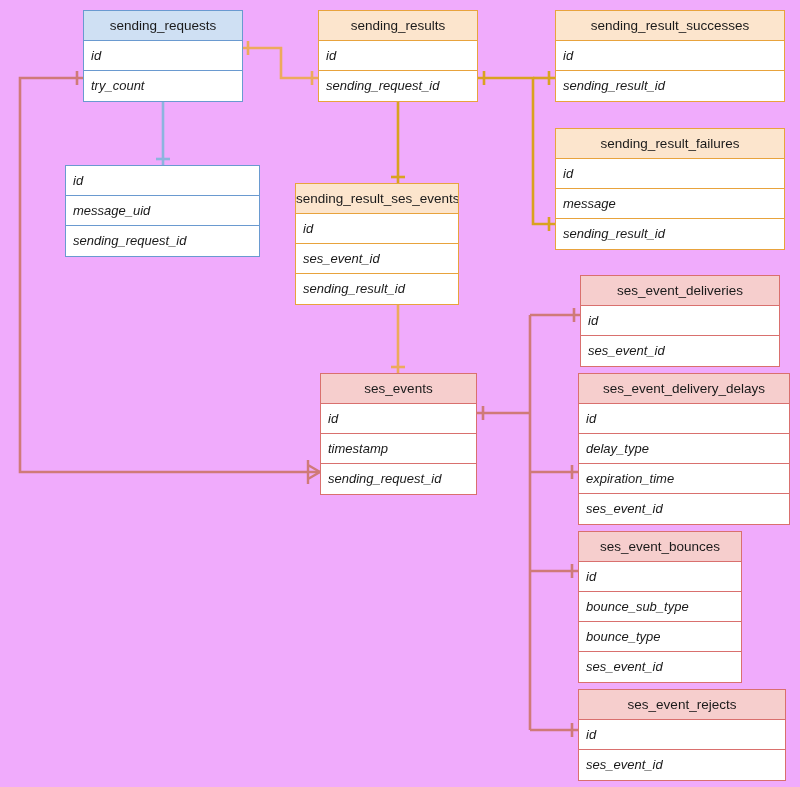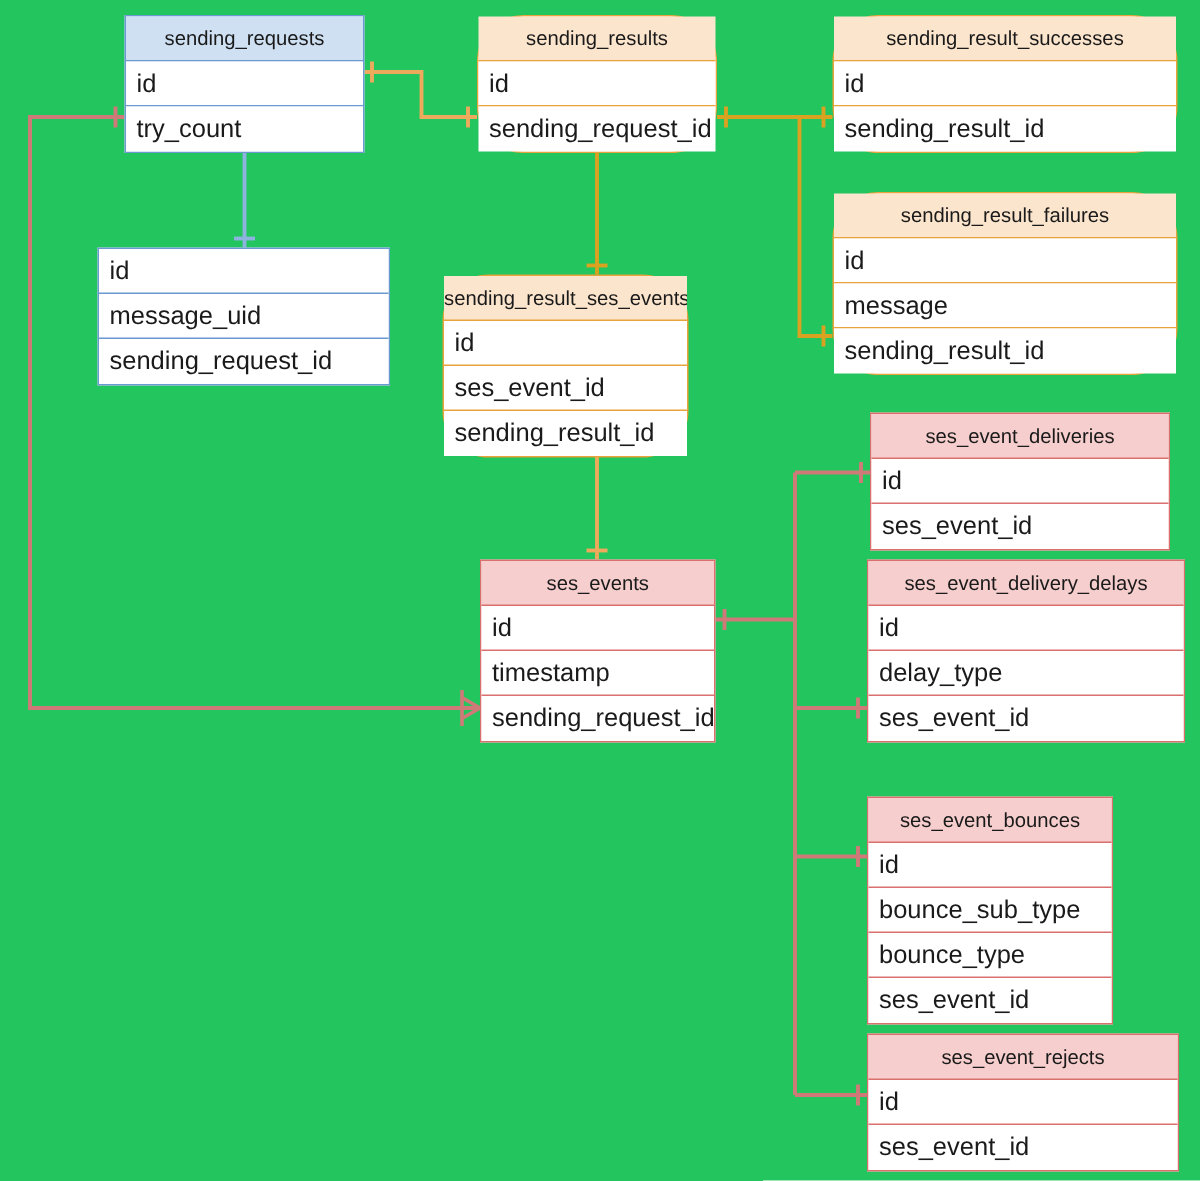--- a/index.html
+++ b/index.html
@@ -7,21 +7,21 @@
     padding: 0;
     background: #ffffff;
   }
   body {
     font-family: "Liberation Sans", sans-serif;
   }
   #canvas {
     position: relative;
     width: 800px;
     height: 787px;
-    background: #22c55e;
+    background: #f0abfc;
     overflow: hidden;
   }
   #edges {
     position: absolute;
     left: 0;
     top: 0;
     width: 800px;
     height: 787px;
     pointer-events: none;
   }
@@ -41,38 +41,39 @@
     color: #1a1a1a;
     border-bottom: 1px solid #000;
     white-space: nowrap;
     overflow: hidden;
   }
   .entity .field {
     box-sizing: border-box;
     height: 30px;
     line-height: 29px;
     padding-left: 7px;
-    font-size: 17px;
+    font-size: 13px;
     color: #1a1a1a;
     border-bottom: 1px solid #000;
     background: #ffffff;
     white-space: nowrap;
     overflow: hidden;
+    font-style: italic;
   }
   .entity .field.last {
     border-bottom: none;
   }
 
   
   .entity.blue { border-color: #6a9ad0; }
   .entity.blue .title { background: #cfe0f3; border-bottom-color: #6a9ad0; }
   .entity.blue .field { border-bottom-color: #6a9ad0; }
 
   
-  .entity.orange { border-color: #e8a33d; border-radius: 31px; }
+  .entity.orange { border-color: #e8a33d; }
   .entity.orange .title { background: #fce5cd; border-bottom-color: #e8a33d; }
   .entity.orange .field { border-bottom-color: #e8a33d; }
 
   
   .entity.red { border-color: #d9706e; }
   .entity.red .title { background: #f6cecd; border-bottom-color: #d9706e; }
   .entity.red .field { border-bottom-color: #d9706e; }
 </style>
 </head>
 <body>
@@ -176,20 +177,21 @@
       </div>
       <div class="entity red" style="left: 580px; top: 275px; width: 200px;">
         <div class="title">ses_event_deliveries</div>
         <div class="field">id</div>
         <div class="field last">ses_event_id</div>
       </div>
       <div class="entity red" style="left: 578px; top: 373px; width: 212px;">
         <div class="title">ses_event_delivery_delays</div>
         <div class="field">id</div>
         <div class="field">delay_type</div>
+        <div class="field">expiration_time</div>
         <div class="field last">ses_event_id</div>
       </div>
       <div class="entity red" style="left: 578px; top: 531px; width: 164px;">
         <div class="title">ses_event_bounces</div>
         <div class="field">id</div>
         <div class="field">bounce_sub_type</div>
         <div class="field">bounce_type</div>
         <div class="field last">ses_event_id</div>
       </div>
       <div class="entity red" style="left: 578px; top: 689px; width: 208px;">

